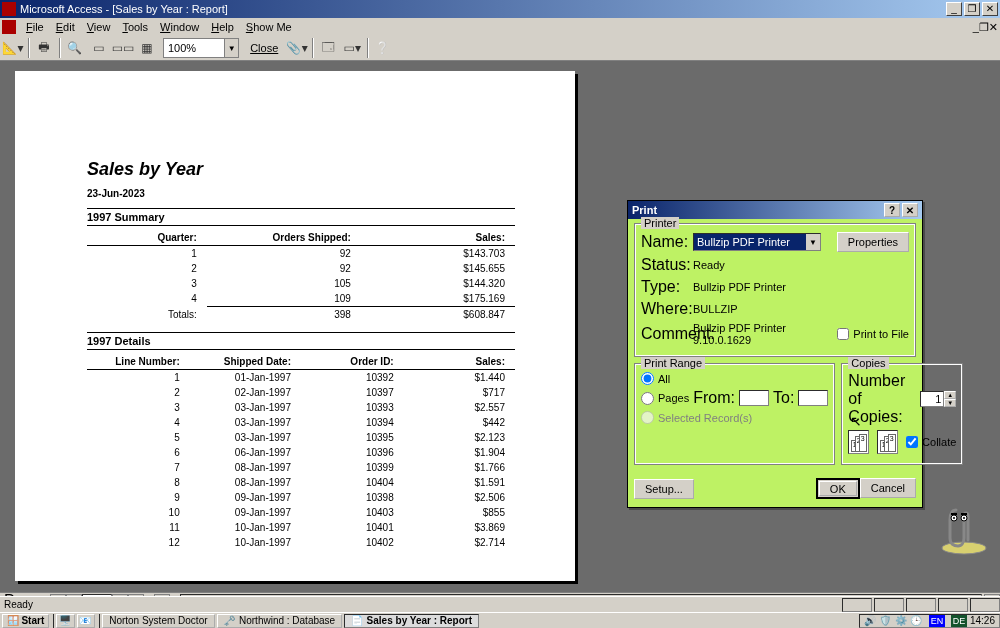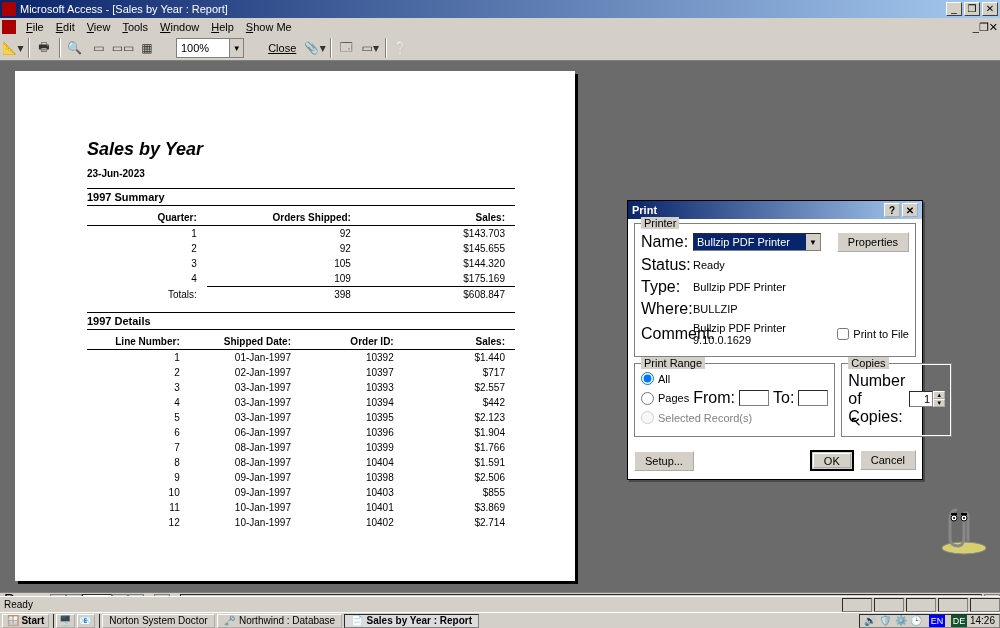--- a/index.html
+++ b/index.html
@@ -15,31 +15,31 @@
 .menubar { height: 18px; background: #d4d0c8; display: flex; align-items: center; padding: 0 2px; font-size: 11px; }
 .menubar .appicon { width: 14px; height: 14px; background: #a00; margin-right: 4px; }
 .menubar .menuitem { padding: 1px 6px; cursor: default; }
 .menubar .menuitem .u { text-decoration: underline; }
 .menubar .doc-btns { margin-left: auto; display: flex; }
 
 
 .toolbar { height: 25px; background: #d4d0c8; border-bottom: 1px solid #808080; display: flex; align-items: center; padding: 0 2px; gap: 2px; }
 .tool-btn { width: 22px; height: 22px; display: inline-flex; align-items: center; justify-content: center; cursor: default; font-size: 12px; color: #333; }
 .tool-sep { width: 1px; height: 20px; background: #808080; margin: 0 2px; box-shadow: 1px 0 0 #fff; }
-.zoom-combo { height: 20px; border: 1px solid #808080; background: #fff; display: flex; align-items: center; font-size: 11px; margin: 0 16px; }
+.zoom-combo { height: 20px; border: 1px solid #808080; background: #fff; display: flex; align-items: center; font-size: 11px; margin: 0 3px; gap: 8px; }
 .zoom-combo .zv { padding: 0 20px 0 4px; }
 .zoom-combo .dd { width: 14px; height: 18px; background: #d4d0c8; border-left: 1px solid #808080; display: flex; align-items: center; justify-content: center; font-size: 8px; }
 .close-link { color: #000; font-size: 11px; padding: 0 6px; cursor: default; text-decoration: underline; }
 
 
 .workspace { position: absolute; top: 61px; left: 0; right: 0; bottom: 32px; background: #6b6b6b; }
 
 
 .report-page { position: absolute; top: 10px; left: 15px; width: 560px; height: 510px; background: #fff; box-shadow: 3px 3px 0 #000; overflow: hidden; }
-.report-inner { padding: 68px 60px 10px 72px; }
+.report-inner { padding: 88px 60px 10px 72px; }
 .report-title { font-family: Arial; font-size: 18px; font-weight: bold; font-style: italic; margin-bottom: 8px; }
 .report-date { font-size: 10px; font-weight: bold; margin-bottom: 9px; }
 .sect-head { font-size: 11px; font-weight: bold; border-top: 1px solid #000; border-bottom: 1px solid #000; padding: 2px 0; }
 .report-table { width: 100%; font-size: 10px; border-collapse: collapse; margin-top: 4px; }
 .report-table th { font-weight: bold; text-align: right; padding: 2px 10px; border-bottom: 1px solid #000; }
 .report-table th:first-child { text-align: right; }
 .report-table td { text-align: right; padding: 2px 10px; }
 .totals-row td { font-weight: normal; }
 .sum-line { border-top: 1px solid #000; }
 
@@ -57,21 +57,21 @@
 
 
 .taskbar { position: absolute; left:0; right:0; bottom:0; height: 16px; background: #d4d0c8; border-top: 1px solid #fff; display: flex; align-items: center; font-size: 10px; }
 .start-btn { height: 14px; padding: 0 4px; border: 1px outset #fff; background: #d4d0c8; font-weight: bold; display: flex; align-items: center; gap: 2px; margin: 0 2px; }
 .task-item { height: 14px; padding: 0 6px; border: 1px outset #fff; background: #d4d0c8; display: flex; align-items: center; gap: 3px; margin-right: 2px; }
 .task-item.active { border: 1px inset #808080; background: #dcdcdc; font-weight: bold; }
 .tray { margin-left: auto; height: 14px; border: 1px inset #808080; padding: 0 4px; display: flex; align-items: center; gap: 3px; }
 .lang-ind { width: 16px; height: 12px; background: #00f; color: #fff; font-size: 9px; display: inline-flex; align-items: center; justify-content: center; margin-left: 3px; }
 
 
-.dlg { position: absolute; top: 200px; left: 627px; width: 296px; background: #ffffff; border: 1px solid #000; box-shadow: 2px 2px 0 rgba(0,0,0,.3); }
+.dlg { position: absolute; top: 200px; left: 627px; width: 296px; background: #bef264; border: 1px solid #000; box-shadow: 2px 2px 0 rgba(0,0,0,.3); }
 .dlg-title { height: 18px; background: linear-gradient(to right, #0a246a, #a6caf0); color: #fff; font-weight: bold; font-size: 11px; display: flex; align-items: center; padding: 0 4px; }
 .dlg-title .sp { flex: 1; }
 .dlg-title .dlg-btn { width: 16px; height: 14px; background: #d4d0c8; border: 1px outset #fff; color: #000; display: inline-flex; align-items: center; justify-content: center; font-size: 10px; margin-left: 2px; cursor: default; }
 .dlg-body { padding: 4px 6px 8px 6px; }
 .grpbox { border: 1px solid #808080; box-shadow: inset -1px -1px 0 #fff, inset 1px 1px 0 #fff; padding: 8px 6px 6px 6px; position: relative; margin-bottom: 6px; font-size: 11px; }
 .grpbox .legend { position: absolute; top: -7px; left: 6px; background: #d4d0c8; padding: 0 3px; }
 .row { display: flex; align-items: center; margin-bottom: 4px; gap: 4px; }
 .combo { flex:1; height: 18px; background: #08246b; color: #fff; border: 1px inset #808080; display: flex; align-items: center; font-size: 11px; }
 .combo .cv { flex:1; padding: 0 3px; }
 .combo .cdd { width: 14px; height: 16px; background: #d4d0c8; color: #000; display: flex; align-items: center; justify-content: center; font-size: 8px; }
@@ -359,25 +359,41 @@
         <div class="row">
           <span class="lbl" style="flex:1">Number of Copies:</span>
           <div class="spinner">
             <input value="1" style="">
             <div class="spin">
                 <div>▲</div>
                 <div>▼</div>
               </div>
           </div>
         </div>
+        <div class="row">
+          <div class="collate-ico">
+              <div class="pg">1</div>
+              <div class="pg b">2</div>
+              <div class="pg" style="height:18px;margin-left:-5px">3</div>
+            </div>
+          <div class="collate-ico">
+              <div class="pg">1</div>
+              <div class="pg b">2</div>
+              <div class="pg" style="height:18px;margin-left:-5px">3</div>
+            </div>
+          <label class="chk">
+              <input type="checkbox" checked="" style="">
+              <span>Collate</span>
+            </label>
+        </div>
       </div>
     </div>
     <div class="dlg-footer">
       <span class="btn">Setup...</span>
-      <div style="display:flex; gap:6px;">
+      <div style="display:flex; ">
         <span class="btn default">OK</span>
         <span class="btn">Cancel</span>
       </div>
     </div>
   </div>
 </div>
 <div class="cursor-arrow">↖</div>
 
 <div class="page-nav">
   <span class="lbl">Page:</span>

